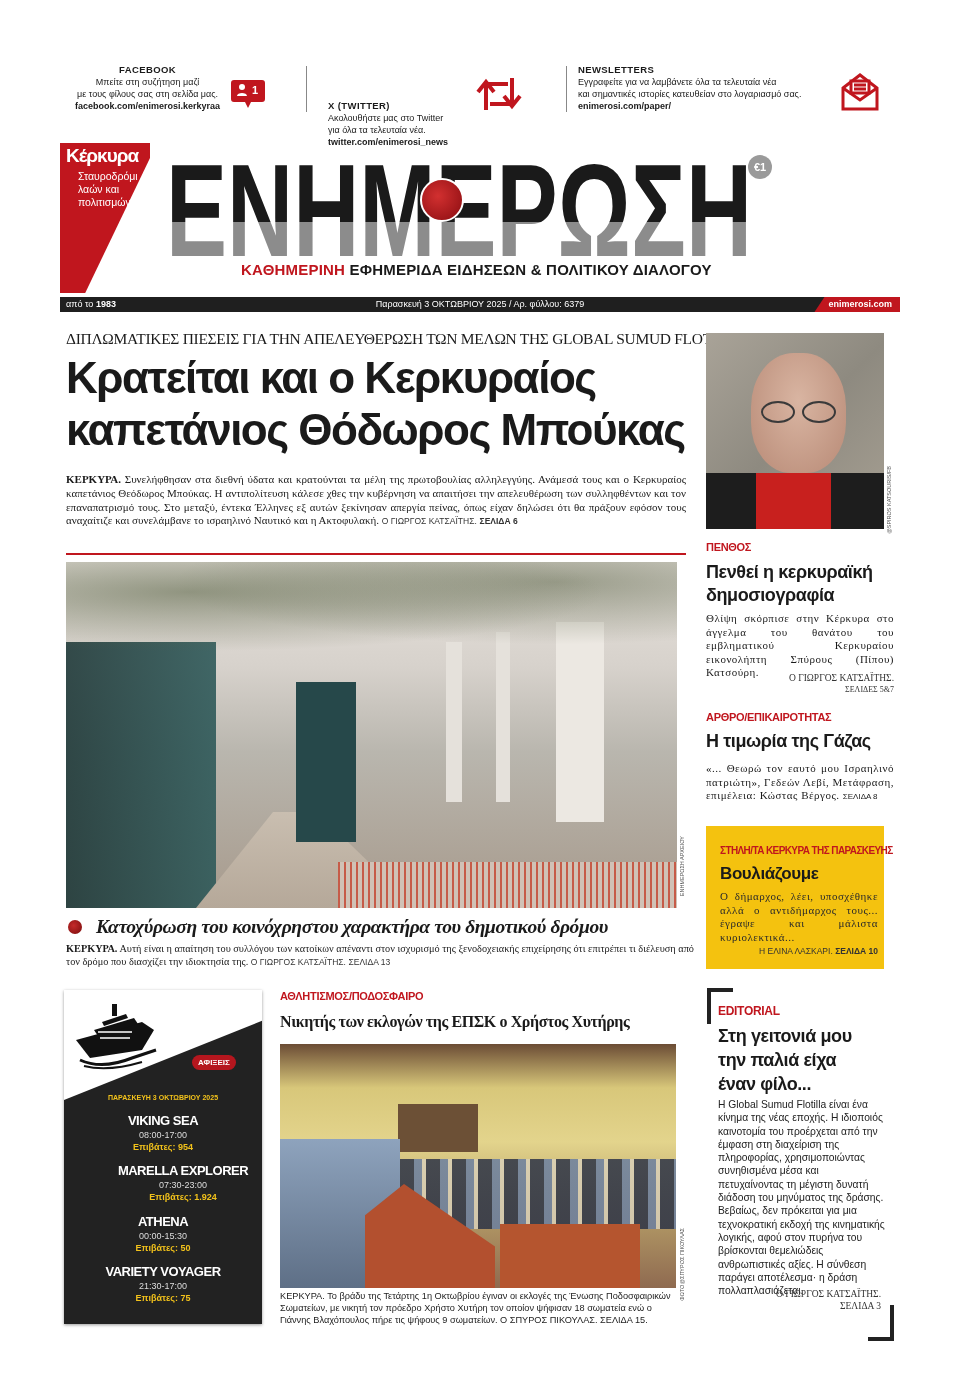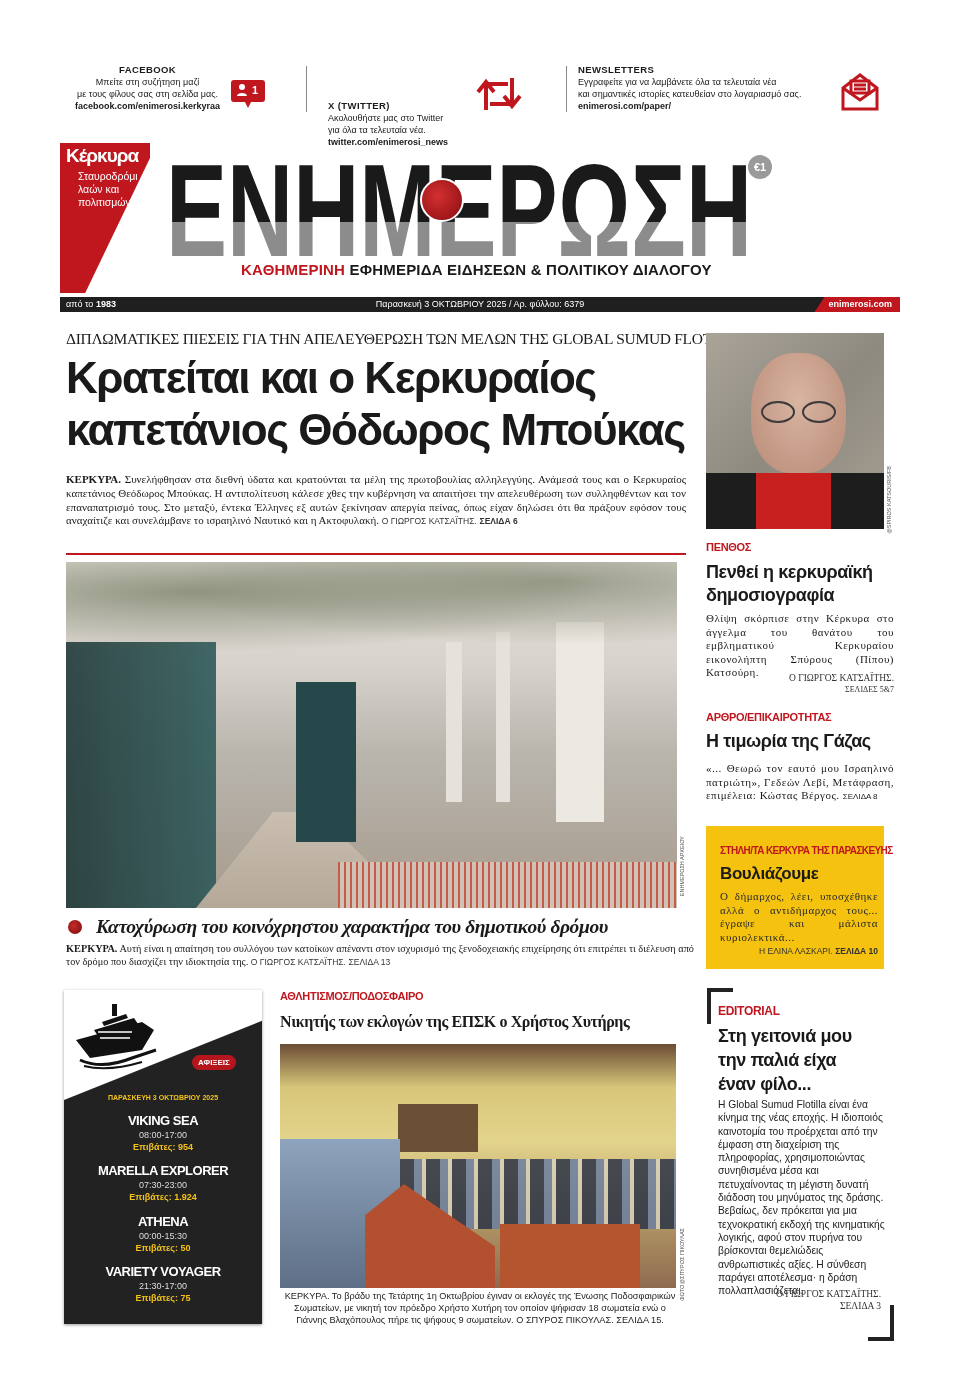--- a/index.html
+++ b/index.html
@@ -47,21 +47,21 @@
   
   .cruise { left: 64px; top: 990px; width: 198px; height: 334px; background: #222; box-shadow: 0 1px 3px rgba(0,0,0,0.4); }
   .cruise-white { left: 64px; top: 990px; width: 198px; height: 110px; background: #fff; clip-path: polygon(0 0,100% 0,100% 28%,0 100%); }
   .cruise-badge { left: 192px; top: 1055px; background: #b5161e; color: #fff; font-size: 8px; font-weight: bold; padding: 3px 6px; border-radius: 8px; }
   .cruise-date { left: 64px; top: 1094px; width: 198px; text-align: center; color: #f2c21b; font-size: 7px; font-weight: bold; }
   .ship { position: absolute; left: 64px; width: 198px; text-align: center; }
   .ship .nm { color: #fff; font-weight: bold; font-size: 13px; letter-spacing: -0.5px; line-height: 16px; }
   .ship .tm { color: #ddd; font-size: 9px; line-height: 12px; }
   .ship .px { color: #f2c21b; font-weight: bold; font-size: 9px; line-height: 12px; }
 
-  .caption { font-size: 9.2px; line-height: 12px; color: #222; text-align: center; }
+  .caption { font-size: 9.2px; line-height: 12px; color: #222; }
 
   
   .bracket-tl { left: 707px; top: 988px; width: 26px; height: 36px; border-left: 4px solid #222; border-top: 4px solid #222; }
   .bracket-br { left: 868px; top: 1305px; width: 26px; height: 36px; border-right: 4px solid #222; border-bottom: 4px solid #222; }
   .edbody { font-size: 10.3px; line-height: 13.3px; color: #222; }
 </style>
 </head>
 <body>
 
 <div class="abs social" style="left:75px;text-align:center;">
@@ -229,21 +229,21 @@
   </svg>
 </div>
 <div class="abs cruise-badge">ΑΦΙΞΕΙΣ</div>
 <div class="abs cruise-date">ΠΑΡΑΣΚΕΥΗ 3 ΟΚΤΩΒΡΙΟΥ 2025</div>
 
 <div class="ship" style="top:1113px;">
   <div class="nm">VIKING SEA</div>
   <div class="tm">08:00-17:00</div>
   <div class="px">Επιβάτες: 954</div>
 </div>
-<div class="ship" style="top:1163px;">
+<div class="ship" style="top:1163px;margin-left:20px;">
   <div class="nm">MARELLA EXPLORER</div>
   <div class="tm">07:30-23:00</div>
   <div class="px">Επιβάτες: 1.924</div>
 </div>
 <div class="ship" style="top:1214px;">
   <div class="nm">ATHENA</div>
   <div class="tm">00:00-15:30</div>
   <div class="px">Επιβάτες: 50</div>
 </div>
 <div class="ship" style="top:1264px;">

